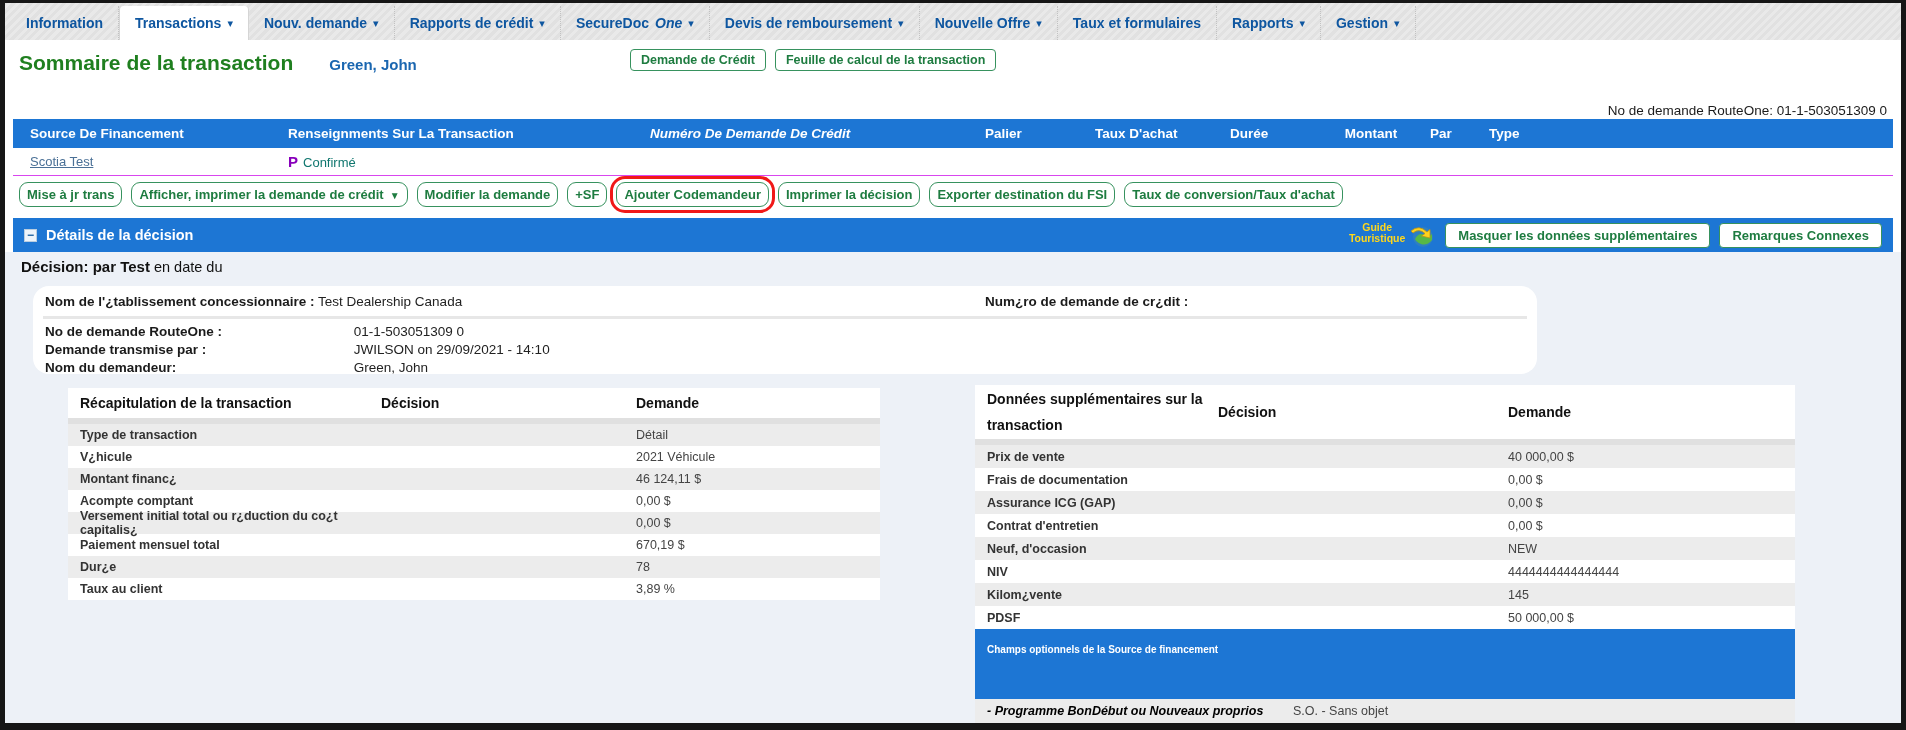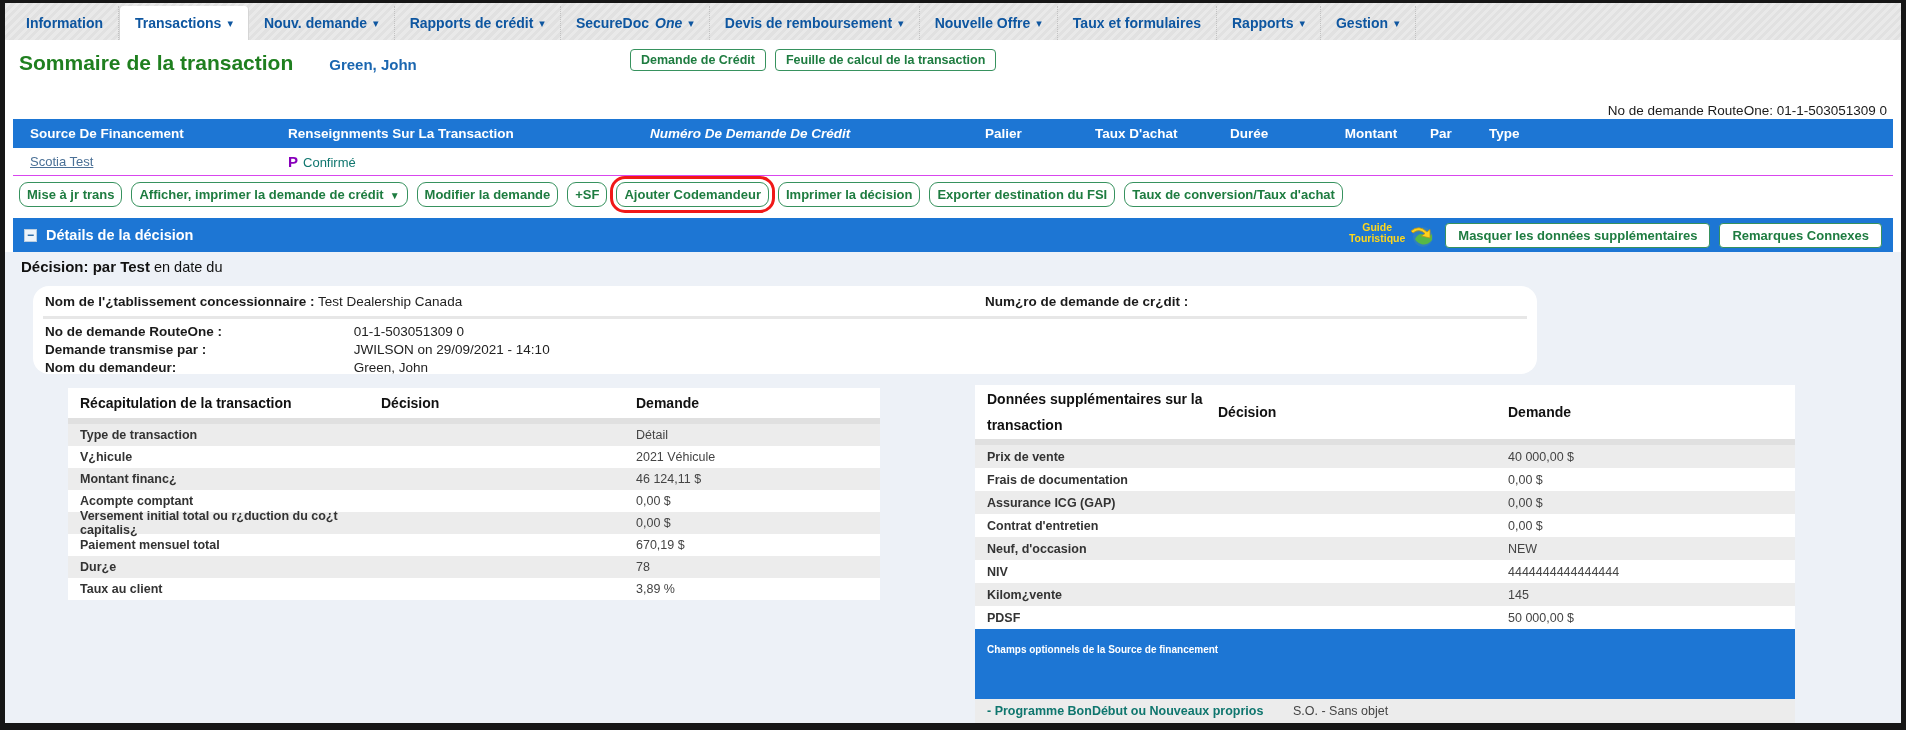--- a/index.html
+++ b/index.html
@@ -122,21 +122,21 @@
 
   .rc-l{width:313px;} .rc-d{width:255px;} .rc-v{flex:1;}
   .sp-l{width:243px;} .sp-d{width:290px;} .sp-v{flex:1;}
 
   .opt-band {
     height:70px; background:#1d76d4; color:#fff; font-weight:bold; font-size:10px;
     padding:5px 0 0 12px;
   }
   .opt-band span { display:inline-block; width:310px; line-height:31px; }
   .opt-row { display:flex; align-items:center; height:24px; background:#ececec; font-size:12.5px; }
-  .op-l { width:318px; font-weight:bold; color:#0f766e; padding-left:12px; }
+  .op-l { width:318px; font-weight:bold; color:#000000; padding-left:12px;font-style:italic; }
   .op-v { color:#444; }
 </style>
 </head>
 <body>
 
 <div class="frame">
   <div class="page">
 
     <nav class="navbar">
       <div class="tab">

